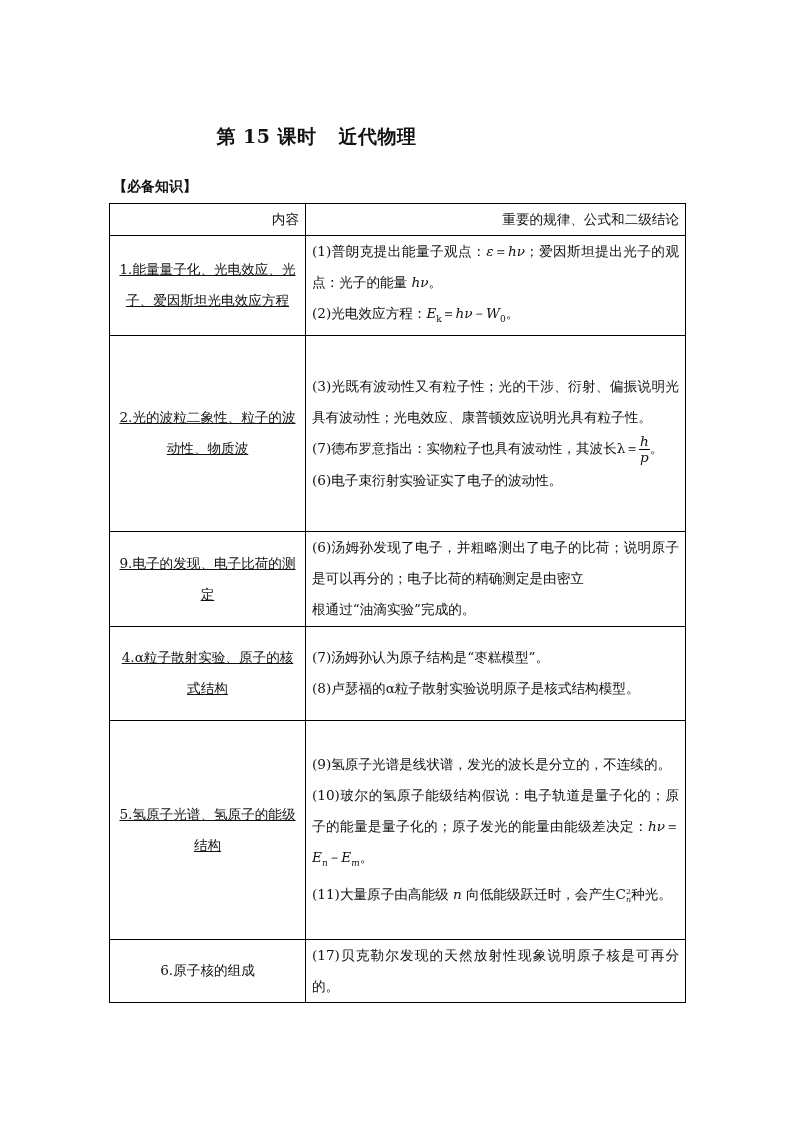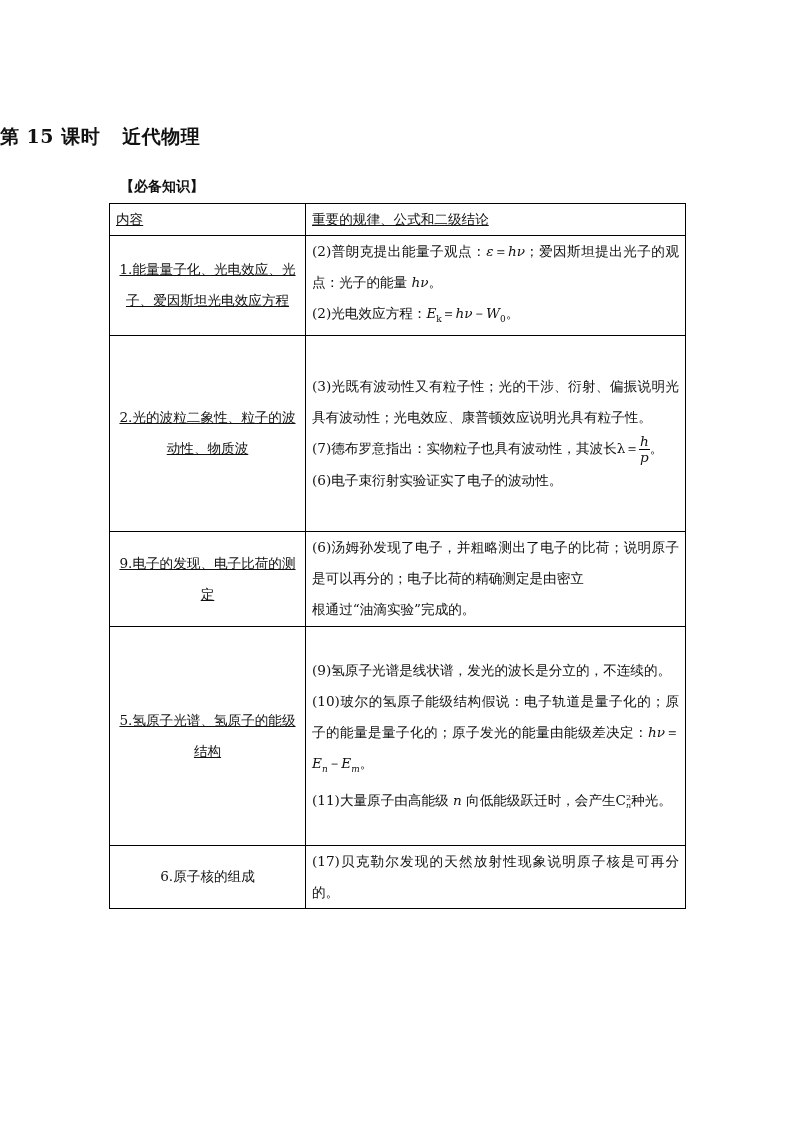--- a/index.html
+++ b/index.html
@@ -1,22 +1,22 @@
 <!DOCTYPE html>
 <html><head>
 <meta charset="utf-8">
 <style>
   html, body { margin:0; padding:0; background:#ffffff; }
   body { width:793px; height:1122px; position:relative; font-family:"DejaVu Serif","Liberation Serif",serif; color:#111; }
-  .title { position:absolute; top:124px; left:0; width:633px; text-align:left; font-size:19px; font-weight:bold; letter-spacing:0.5px; }
+  .title { position:absolute; top:124px; left:0; width:633px; text-align:center; font-size:19px; font-weight:bold; letter-spacing:0.5px; }
   .title .gap { display:inline-block; width:22px; }
-  .section { position:absolute; top:178px; left:120px; font-size:14px; font-weight:bold; font-family:"DejaVu Sans","Liberation Sans",sans-serif; }
+  .section { position:absolute; top:178px; left:113px; font-size:14px; font-weight:bold; font-family:"DejaVu Sans","Liberation Sans",sans-serif; }
   table { position:absolute; top:203px; left:109px; width:576px; border-collapse:collapse; table-layout:fixed; }
   td, th { border:1.3px solid #000; padding:0 6px; vertical-align:middle; font-size:13.6px; line-height:31px; }
-  th { font-weight:normal; height:31px; text-align:left; font-family:"DejaVu Sans","Liberation Sans",sans-serif;text-decoration:underline; }
+  th { font-weight:normal; height:31px; text-align:right; font-family:"DejaVu Sans","Liberation Sans",sans-serif; }
   col.c1 { width:196px; }
   col.c2 { width:380px; }
   td.left { text-align:center;text-decoration:underline; }
   td.center { text-align:center; }
   td.right p { margin:0; text-align:justify; }
   .it { font-style:italic; }
   .frac { display:inline-block; vertical-align:middle; text-align:center; line-height:15px; font-style:italic; }
   .frac .num { display:block; border-bottom:1px solid #000; padding:0 1px; }
   .frac .den { display:block; }
   sub, sup { font-size:9px; }
@@ -38,21 +38,21 @@
     </colgroup>
   <tbody>
       <tr style="height:32px;">
     <th>内容</th>
     <th>重要的规律、公式和二级结论</th>
   </tr>
 
   <tr style="height:96px;">
     <td class="left">1.能量量子化、光电效应、光子、爱因斯坦光电效应方程</td>
     <td class="right">
-      <p><span>(2)普朗克提出能量子观点：</span><span class="it">ε</span>＝<span class="it">hν</span><span>；爱因斯坦提出光子的观点：光子的能量 </span><span class="it">hν</span>。</p>
+      <p><span>(1)普朗克提出能量子观点：</span><span class="it">ε</span>＝<span class="it">hν</span><span>；爱因斯坦提出光子的观点：光子的能量 </span><span class="it">hν</span>。</p>
       <p><span>(2)光电效应方程：</span><span class="it">E</span><sub>k</sub>＝<span class="it">hν</span>－<span class="it">W</span><sub>0</sub><span>。</span></p>
     </td>
   </tr>
 
   <tr style="height:196px;">
     <td class="left">2.光的波粒二象性、粒子的波动性、物质波</td>
     <td class="right">
       <p>(3)光既有波动性又有粒子性；光的干涉、衍射、偏振说明光具有波动性；光电效应、康普顿效应说明光具有粒子性。</p>
       <p><span>(7)德布罗意指出：实物粒子也具有波动性，其波长λ＝</span><span class="frac"><span class="num">h</span><span class="den">p</span></span><span>。</span></p>
       <p>(6)电子束衍射实验证实了电子的波动性。</p>
@@ -60,20 +60,27 @@
   </tr>
 
   <tr style="height:95px;">
     <td class="left">9.电子的发现、电子比荷的测定</td>
     <td class="right">
       <p>(6)汤姆孙发现了电子，并粗略测出了电子的比荷；说明原子是可以再分的；电子比荷的精确测定是由密立</p>
       <p class="centered-line">根通过“油滴实验”完成的。</p>
     </td>
   </tr>
 
+  <tr style="height:94px;">
+    <td class="left">4.α粒子散射实验、原子的核式结构</td>
+    <td class="right">
+      <p>(7)汤姆孙认为原子结构是“枣糕模型”。</p>
+      <p>(8)卢瑟福的α粒子散射实验说明原子是核式结构模型。</p>
+    </td>
+  </tr>
 
   <tr style="height:219px;">
     <td class="left">5.氢原子光谱、氢原子的能级结构</td>
     <td class="right">
       <p>(9)氢原子光谱是线状谱，发光的波长是分立的，不连续的。</p>
       <p><span>(10)玻尔的氢原子能级结构假说：电子轨道是量子化的；原子的能量是量子化的；原子发光的能量由能级差决定：</span><span class="it">hν</span>＝<span class="it">E</span><sub class="it">n</sub>－<span class="it">E</span><sub class="it">m</sub><span>。</span></p>
       <p><span>(11)大量原子由高能级 </span><span class="it">n</span><span> 向低能级跃迁时，会产生</span><span>C</span><span style="display:inline-block;vertical-align:middle;line-height:8px;font-size:8px;"><span style="display:block;">2</span><span style="display:block;font-style:italic;">n</span></span><span>种光。</span></p>
     </td>
   </tr>
 

